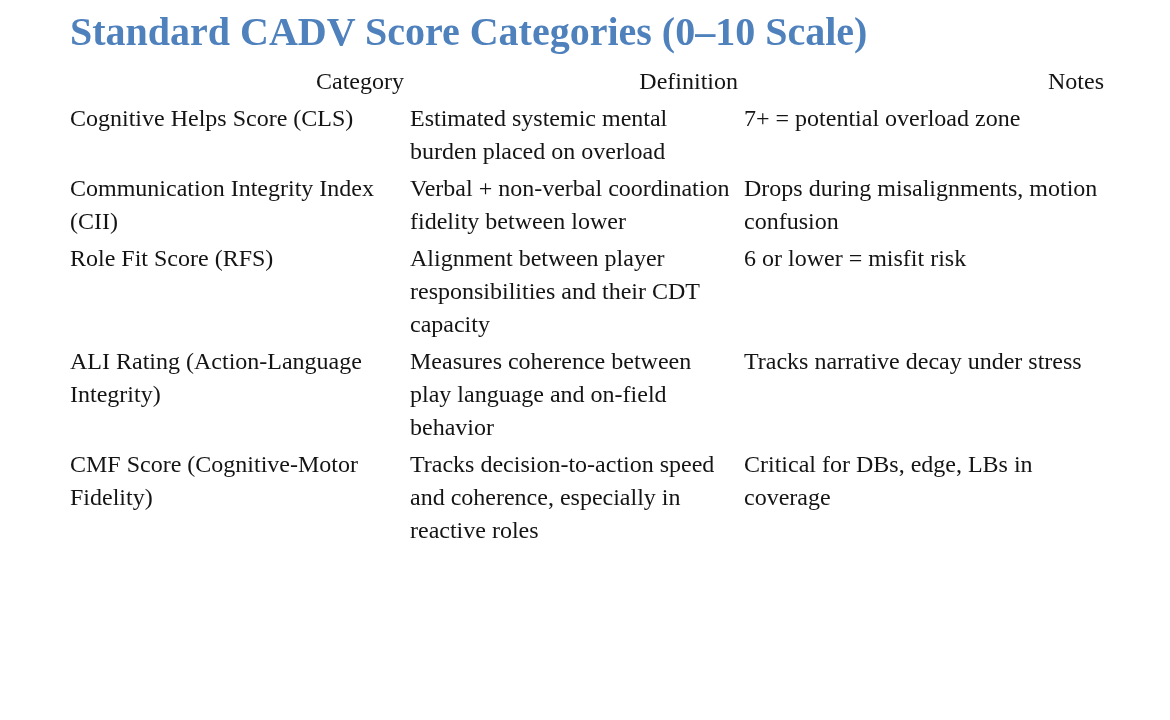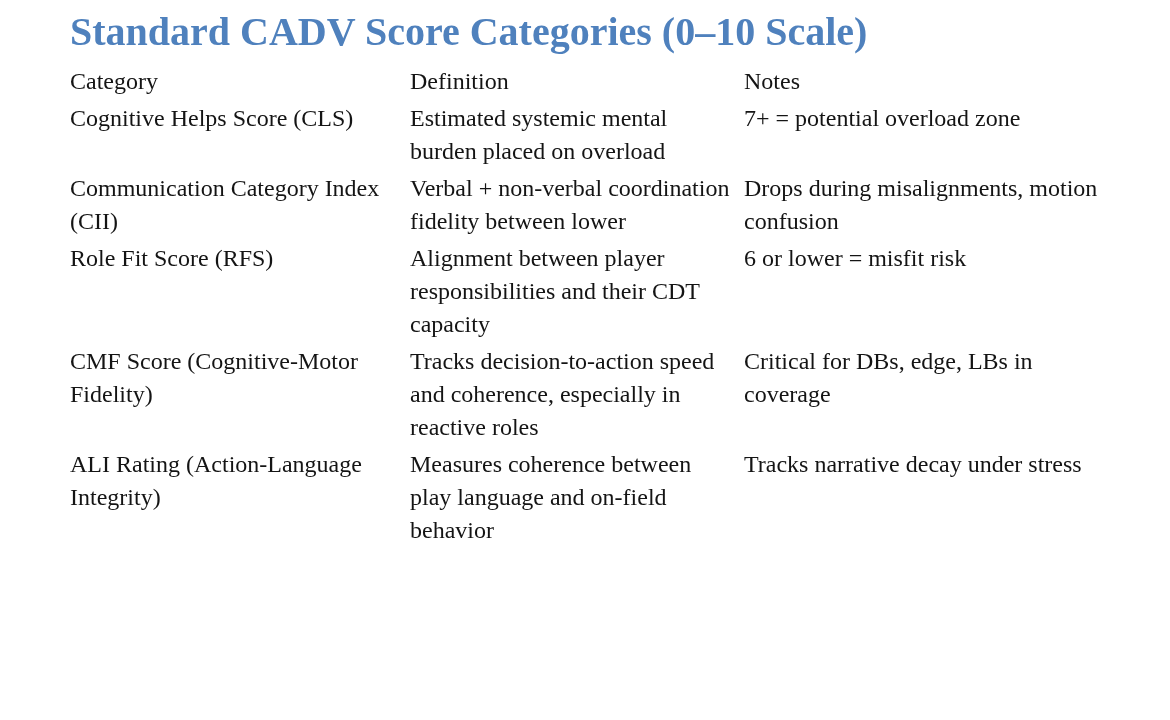--- a/index.html
+++ b/index.html
@@ -41,20 +41,21 @@
   table.score-table col.col-notes      { width: 366px; }
   table.score-table th,
   table.score-table td {
     vertical-align: top;
     text-align: left;
     font-weight: normal;
     padding: 0 6px 4px 0;
   }
   table.score-table thead th {
     padding-bottom: 4px;
+    text-align: right;
   }
 </style>
 </head>
 <body>
 
 <div class="page">
 
   <h1 class="doc-title">Standard CADV Score Categories (0–10 Scale)</h1>
 
   <table class="score-table">
@@ -70,35 +71,35 @@
         <th>Notes</th>
       </tr>
     </thead>
     <tbody>
       <tr>
         <td>Cognitive Helps Score (CLS)</td>
         <td>Estimated systemic mental burden placed on overload</td>
         <td>7+ = potential overload zone</td>
       </tr>
       <tr>
-        <td>Communication Category Index (CII)</td>
+        <td>Communication Integrity Index (CII)</td>
         <td>Verbal + non-verbal coordination fidelity between lower</td>
         <td>Drops during misalignments, motion confusion</td>
       </tr>
       <tr>
         <td>Role Fit Score (RFS)</td>
         <td>Alignment between player responsibilities and their CDT capacity</td>
         <td>6 or lower = misfit risk</td>
       </tr>
       <tr>
+        <td>ALI Rating (Action-Language Integrity)</td>
+        <td>Measures coherence between play language and on-field behavior</td>
+        <td>Tracks narrative decay under stress</td>
+      </tr>
+      <tr>
         <td>CMF Score (Cognitive-Motor Fidelity)</td>
         <td>Tracks decision-to-action speed and coherence, especially in reactive roles</td>
         <td>Critical for DBs, edge, LBs in coverage</td>
-      </tr>
-      <tr>
-        <td>ALI Rating (Action-Language Integrity)</td>
-        <td>Measures coherence between play language and on-field behavior</td>
-        <td>Tracks narrative decay under stress</td>
       </tr>
     </tbody>
   </table>
 
 </div>
 
 </body></html>

